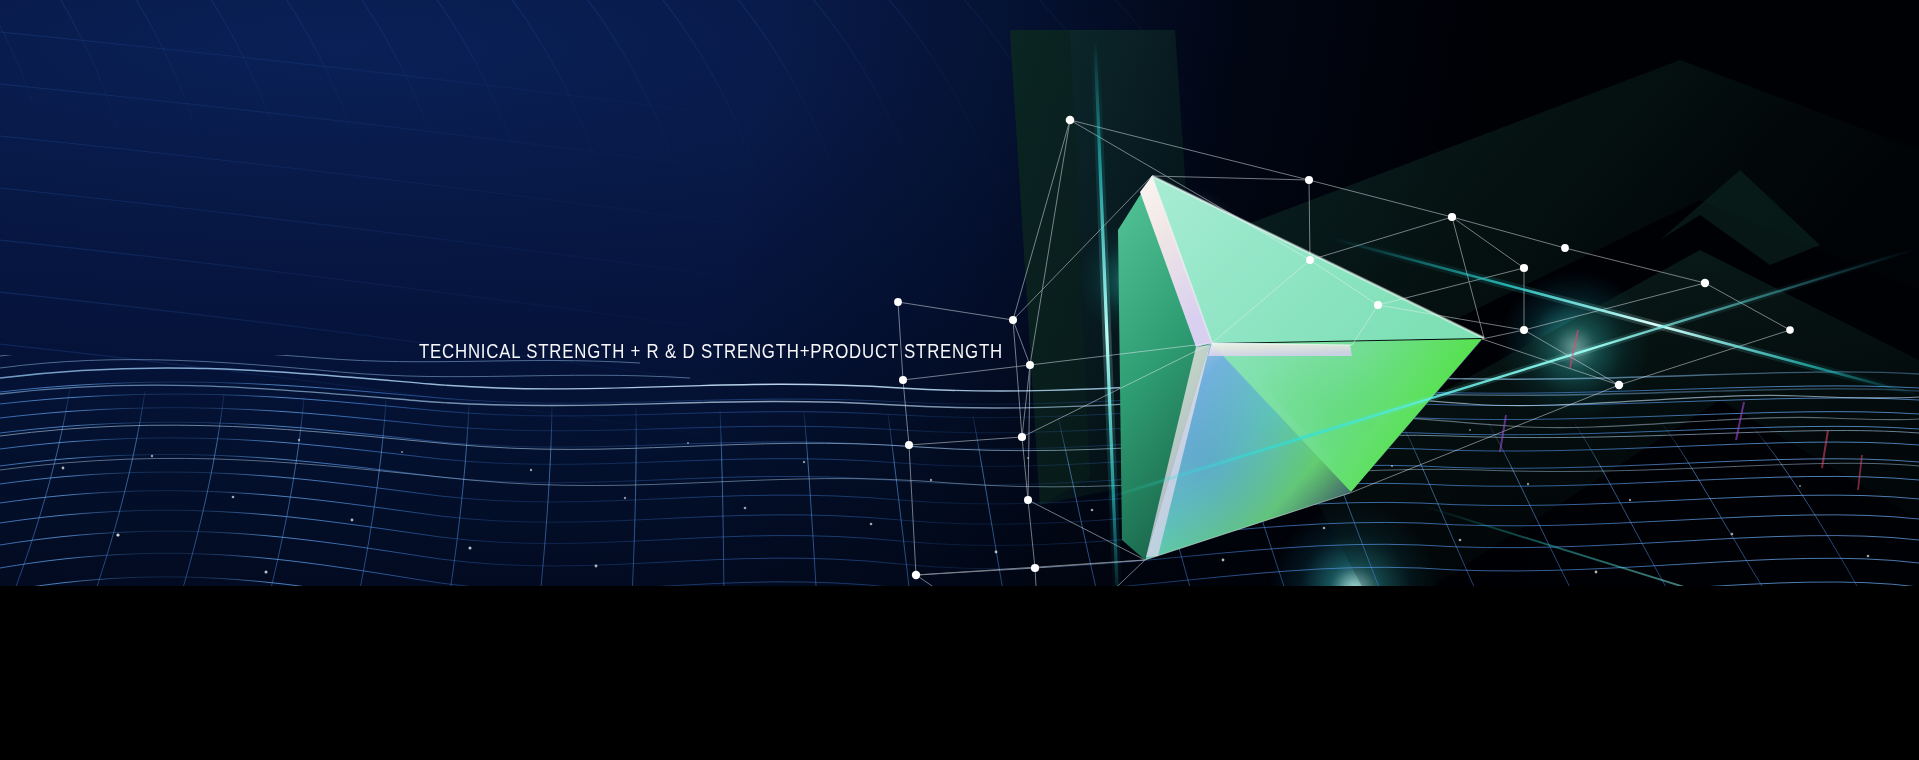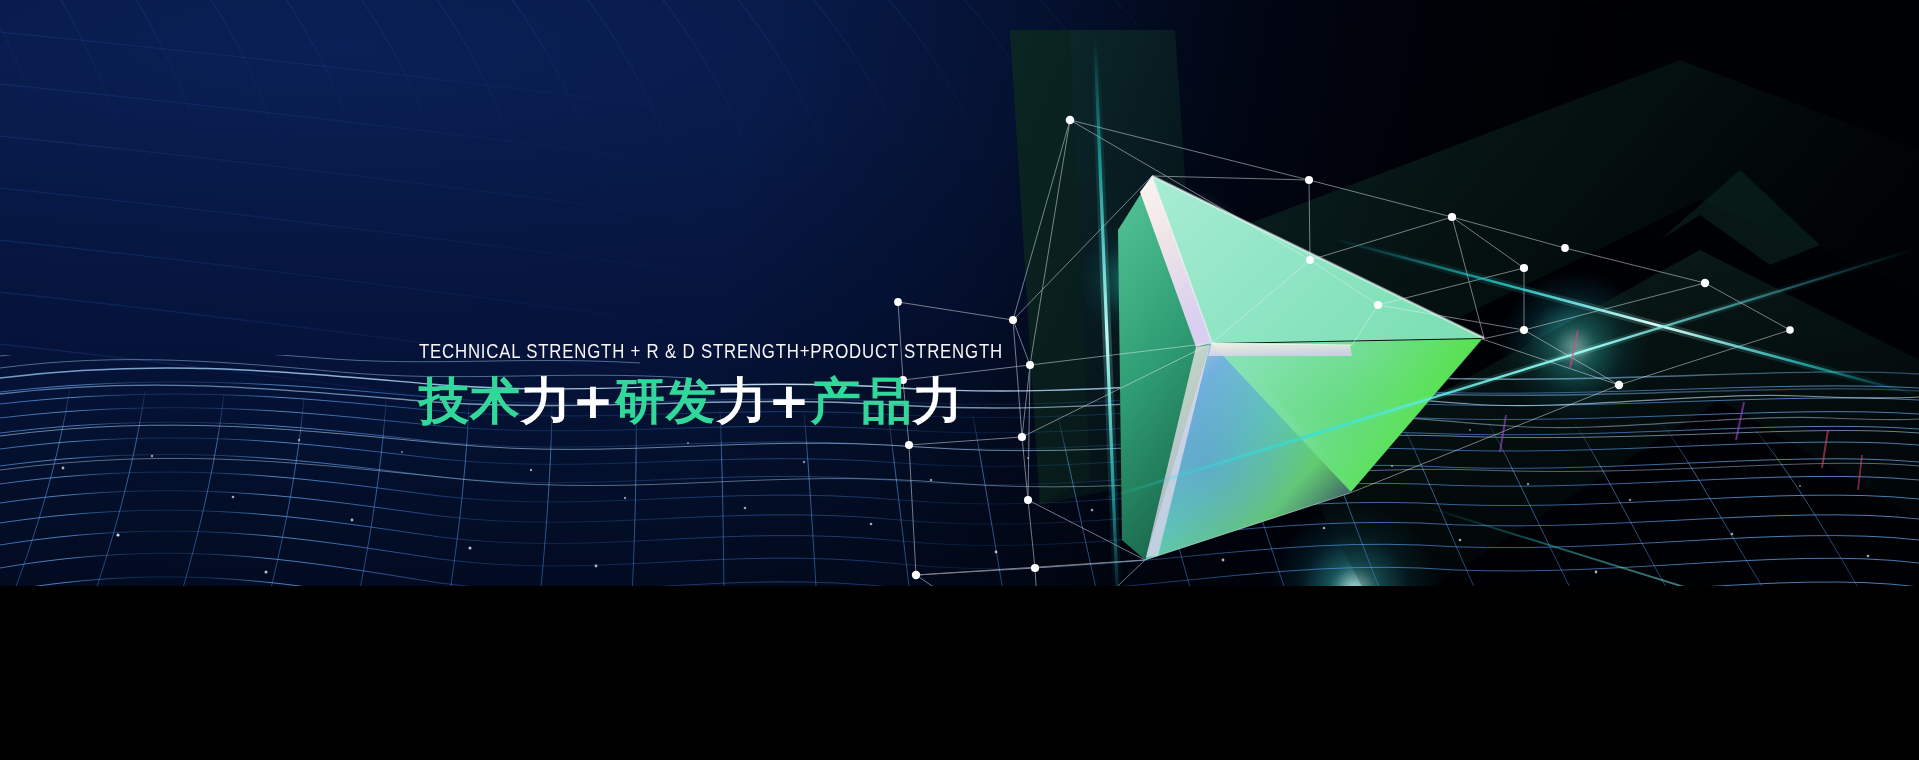--- a/index.html
+++ b/index.html
@@ -555,18 +555,15 @@
   </svg>
 
   <div class="flare" id="flare-play"></div>
   <div class="flare" id="flare-vert"></div>
   <div class="flare" id="flare-right"></div>
   <div class="flare" id="flare-bottom"></div>
 
   <div id="text-block">
     <div id="tagline-en">TECHNICAL STRENGTH + R &amp; D STRENGTH+PRODUCT STRENGTH</div>
 
-    <div id="headline-cn">
-      <span class="seg cn-green">技术</span><span class="seg cn-white">力</span><span class="seg cn-white">+</span><span class="seg cn-green">研发</span><span class="seg cn-white">力</span><span class="seg cn-white">+</span><span class="seg cn-green">产品</span><span class="seg cn-white">力</span>
-    </div>
   </div>
 
 </div>
 
 </body></html>

